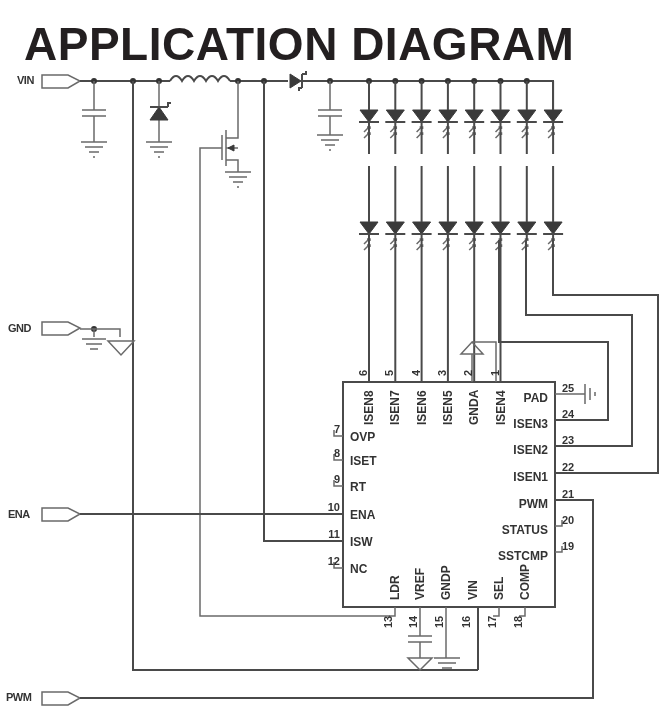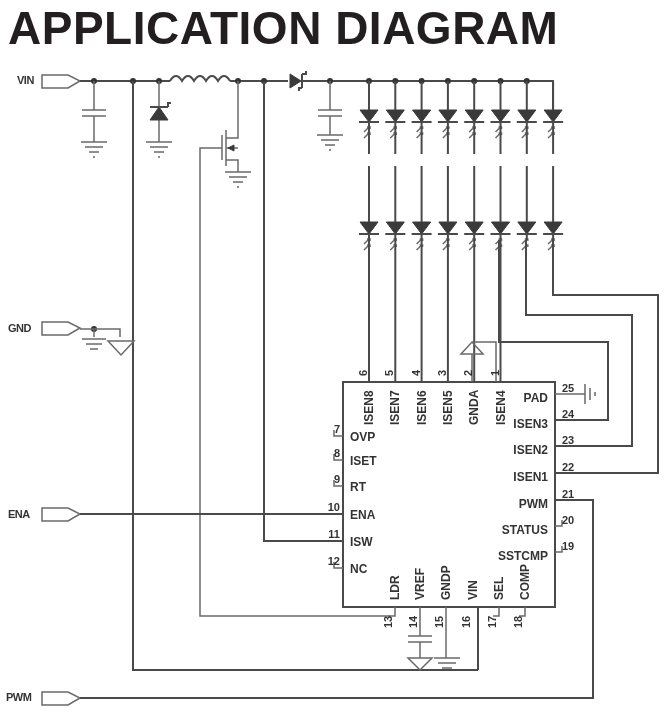--- a/index.html
+++ b/index.html
@@ -1,17 +1,17 @@
 <!DOCTYPE html>
 <html><head>
 <meta charset="utf-8">
 <style>
   html, body { margin: 0; padding: 0; background: #ffffff; }
   body { width: 669px; height: 721px; position: relative; overflow: hidden; font-family: "Liberation Sans", sans-serif; }
-  #title { position: absolute; left: 8px; top: 2px; font-family: "Liberation Sans", sans-serif; font-weight: bold; font-size: 46px; letter-spacing: 0.5px; color: #231f20; margin: 0; line-height: 52px; }
+  #title { position: absolute; left: 8px; top: 2px; font-family: "Liberation Sans", sans-serif; font-weight: bold; font-size: 46px; letter-spacing: 0.5px; color: #231f20; margin: 16px; line-height: 52px; }
   svg#schem { position: absolute; left: 0; top: 0; }
   .w { stroke: #4a4a4a; stroke-width: 2; fill: none; }
   .wl { stroke: #6a6a6a; stroke-width: 1.5; fill: none; }
   .dot { fill: #333; }
   .lbl { font-family: "Liberation Sans", sans-serif; font-weight: bold; fill: #333; }
   .pinlbl { font-size: 12px; }
   .pinnum { font-size: 11px; }
   .portlbl { font-size: 11px; letter-spacing: -0.5px; }
   .ledfill { fill: #3a3a3a; stroke: #3a3a3a; }
 </style>

